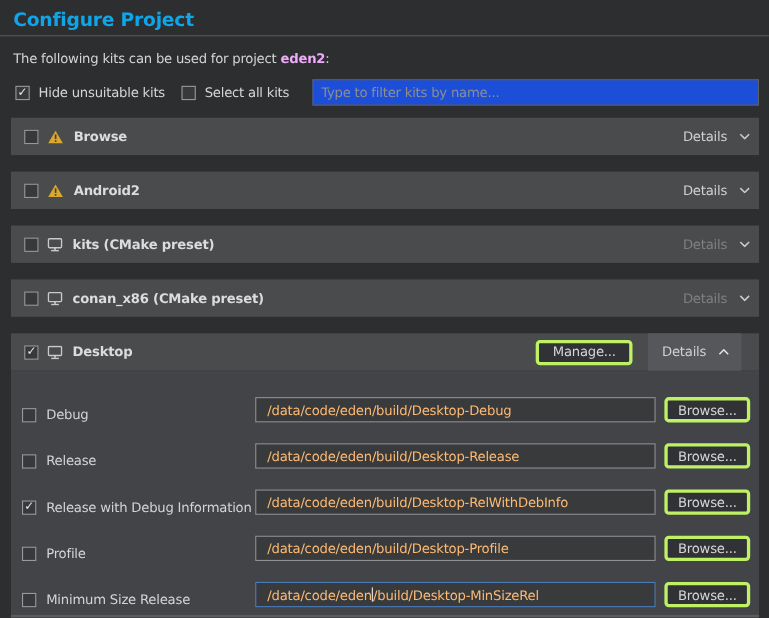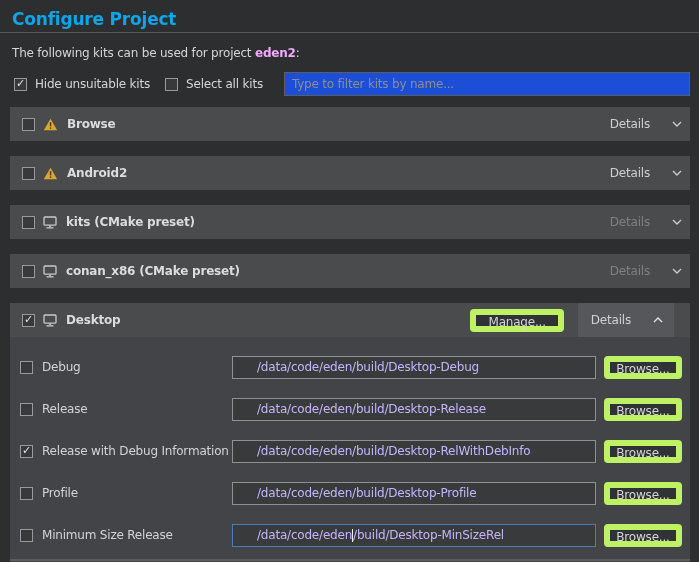--- a/index.html
+++ b/index.html
@@ -34,41 +34,41 @@
   .kit-block.tight { margin-bottom:9px; }
   .kit-row {
     height:34px; background:#4a4b4d; display:flex; align-items:center;
     padding:0 8px 0 12px;
   }
   .kit-row.no-rpad { padding-right:16px; }
   .kit-icon { margin-left:8px; display:inline-flex; flex:none; }
   .kit-name { font-weight:bold; color:#dbdcdd; margin-left:9px; white-space:nowrap; }
   .spacer { flex:1; }
   .details-btn {
-    display:flex; align-items:center; gap:22px; background:none; border:none;
+    display:flex; align-items:center; gap:11px; background:none; border:none;
     font:inherit; letter-spacing:inherit; color:#ced0d1; padding:0; cursor:default;
   }
   .details-btn.dim .details-text { color:#7e8082; }
   .details-patch {
     align-self:stretch; display:flex; align-items:center; padding:0 11px 0 13px;
     background:#56575b;
   }
   .btn {
-    background:#313235; border:6px solid #bef264; border-radius:4px; color:#d5d6d7;
+    background:#313235; border:3px solid #bef264; border-radius:4px; color:#d5d6d7;
     font:inherit; letter-spacing:inherit; height:23px; padding:0 12px; cursor:default;
   }
   .manage-btn { margin-right:14px; }
   
   .panel { background:#434447; padding:13px 8px 0 8px; }
-  .cfg-row { display:flex; align-items:center; height:34px; margin-bottom:8px; }
+  .cfg-row { display:flex; align-items:flex-end; height:34px; margin-bottom:8px; }
   .cfg-left { width:214px; flex:none; display:flex; align-items:center; gap:9px; padding-left:2px; }
   .cfg-label { color:#d3d4d5; white-space:nowrap; }
   .path-input {
-    flex:1; height:23px; background:#393a3c; border:1px solid #8f9093; color:#c4b5fd;
-    display:flex; align-items:center; padding:0 24px; margin-right:8px; white-space:nowrap; overflow:hidden;
+    flex:1; height:23px; background:#393a3c; border:1px solid #8f9093; color:#fdba74;
+    display:flex; align-items:center; padding:0 10px; margin-right:8px; white-space:nowrap; overflow:hidden;
   }
   .path-input.focused { border-color:#4a7cba; }
   .caret { display:inline-block; width:1px; height:13px; background:#ededee; flex:none; }
   .browse { width:78px; padding:0; text-align:center; flex:none; }
   .panel .cfg-row:last-child { margin-bottom:0; }
   .panel-pad-bottom { height:11px; }
   
   .bottom-strip { position:absolute; left:10px; width:680px; bottom:1px; height:2px; background:#5a5b5d; }
   svg { display:block; }
 </style>

